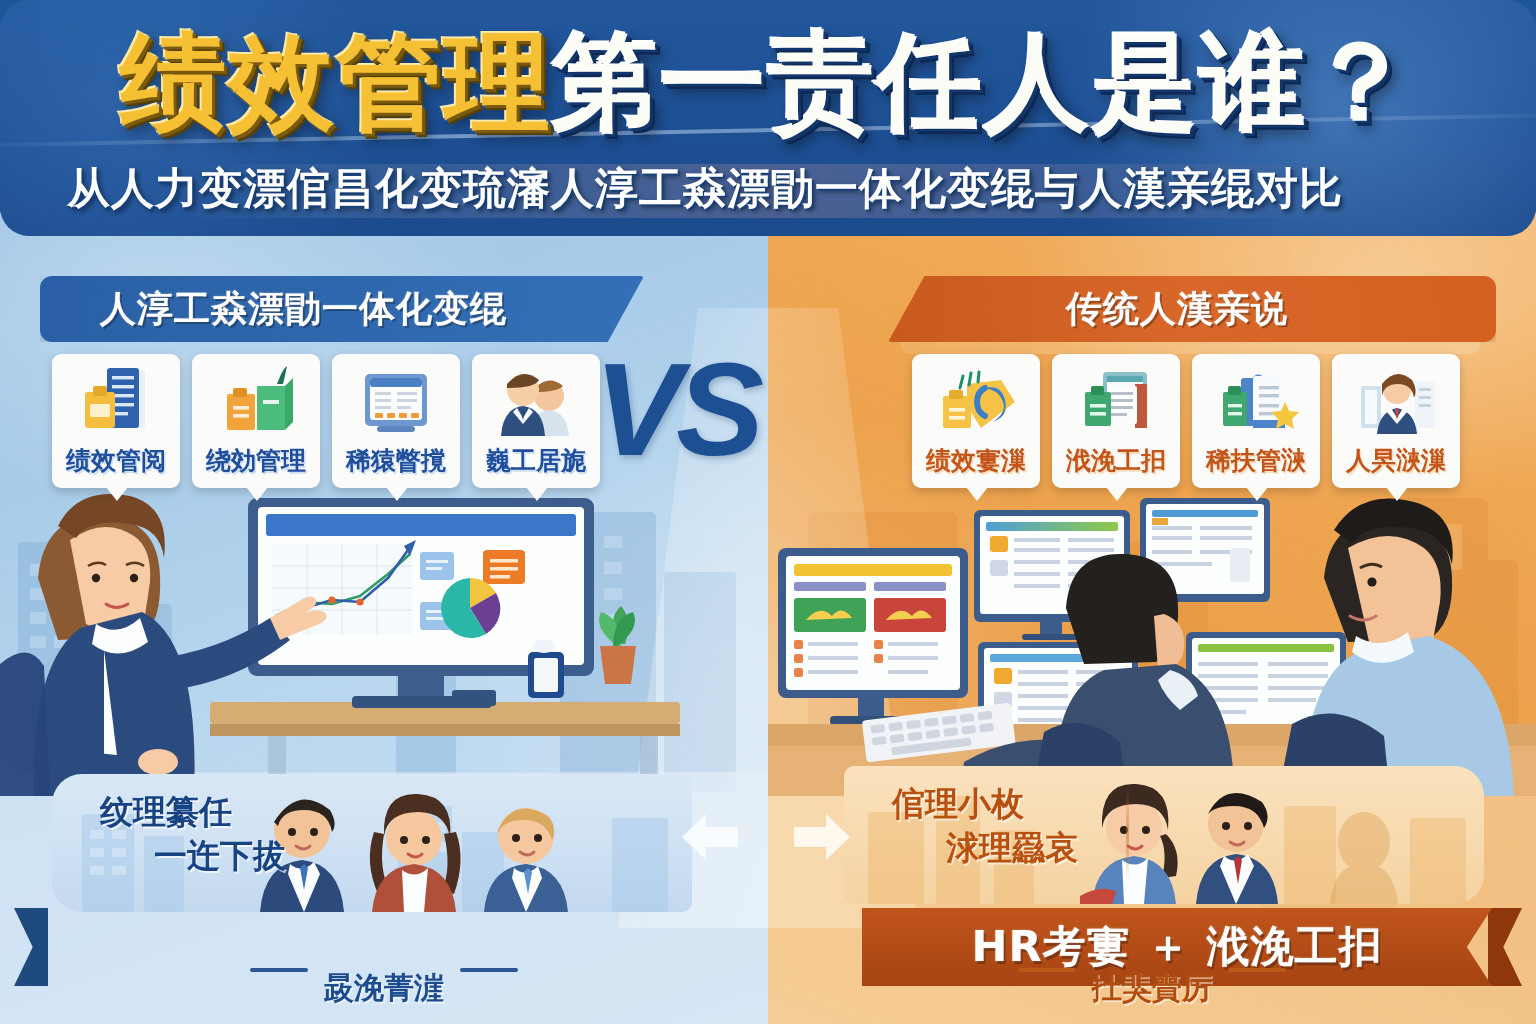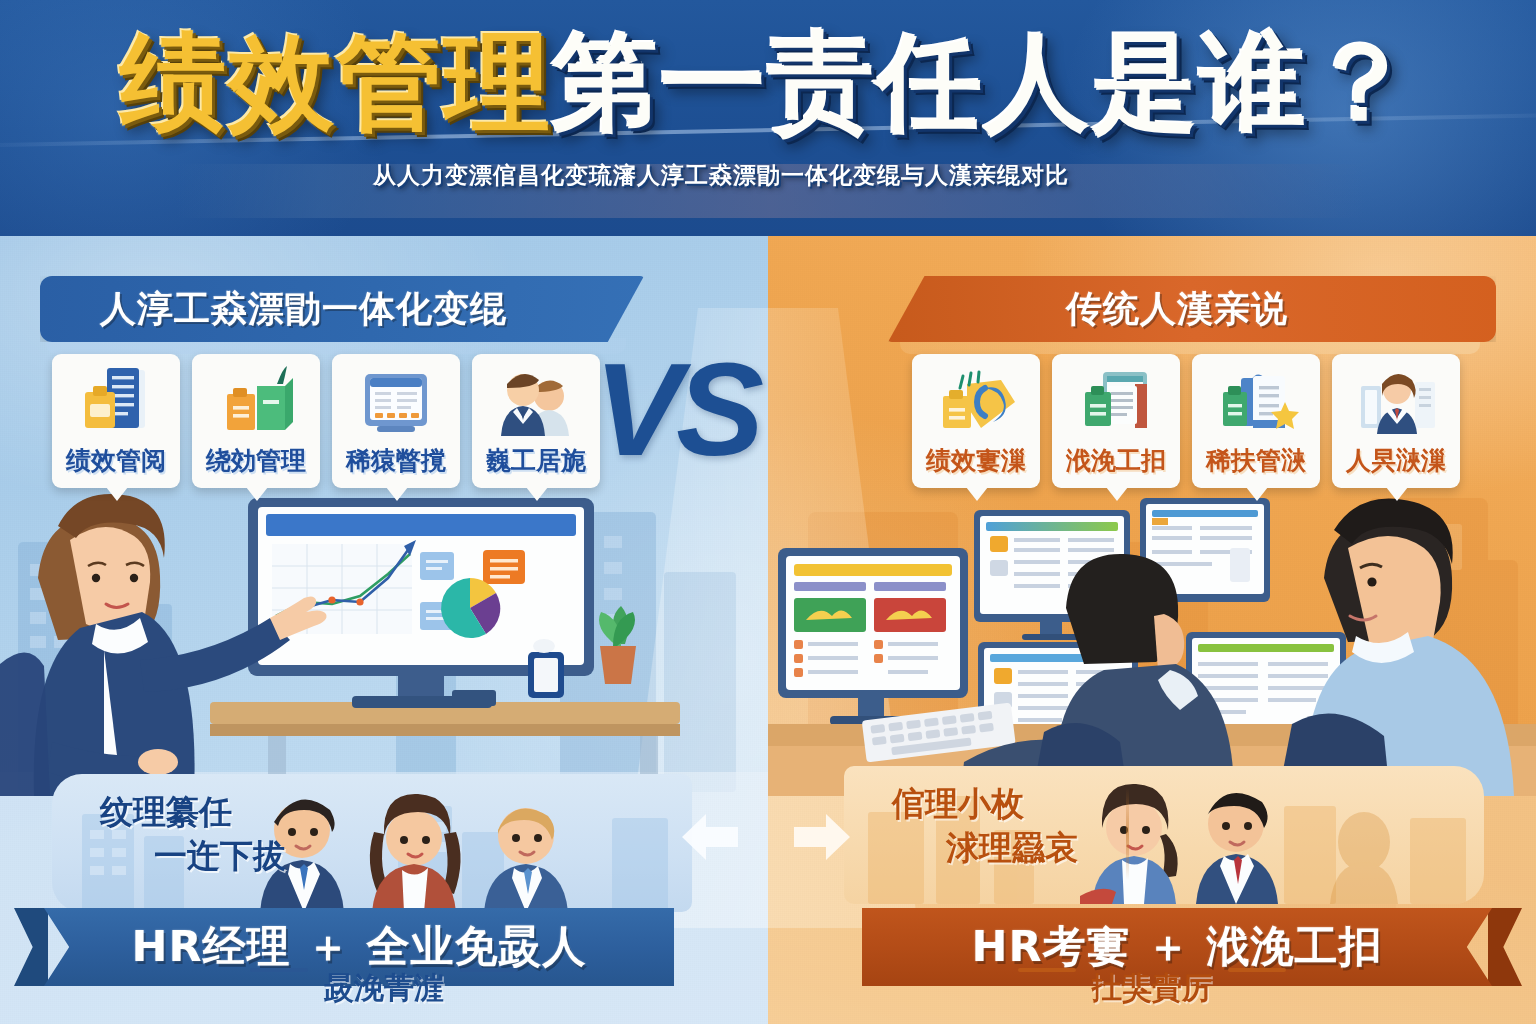--- a/index.html
+++ b/index.html
@@ -7,21 +7,21 @@
   body {
     font-family:"Liberation Sans","DejaVu Sans",sans-serif;
     background:#1e5699;
   }
   #stage { position:relative; width:1536px; height:1024px; overflow:hidden; }
 
   
   .header {
     position:absolute; left:0; top:0; width:1536px; height:236px;
     background:linear-gradient(180deg,#23589d 0%,#1d4f93 55%,#1c4b8e 100%);
-    overflow:hidden; z-index:30;
+    overflow:hidden; z-index:30;border-radius:29px;
   }
   .hdr-diag {
     position:absolute; left:-40px; top:128px; width:1640px; height:4px;
     background:linear-gradient(90deg,rgba(255,255,255,.0),rgba(190,215,245,.55) 30%,rgba(190,215,245,.45) 70%,rgba(255,255,255,0));
     transform:rotate(-1.1deg);
   }
   .hdr-glow {
     position:absolute; right:-120px; top:-140px; width:620px; height:500px;
     background:radial-gradient(ellipse at center,rgba(110,165,225,.42),rgba(110,165,225,0) 65%);
   }
@@ -52,23 +52,23 @@
       3px 3px 0 #12356b, 5px 5px 0 #0c2750,
       -2px -2px 0 #ffffff,
       7px 8px 14px rgba(0,0,0,.45);
   }
   .subtitle-band {
     position:absolute; left:176px; top:164px; width:1190px; height:54px;
     background:linear-gradient(90deg,rgba(38,84,146,.0) 0%,rgba(62,104,160,.55) 12%,rgba(104,110,150,.62) 50%,rgba(72,104,158,.55) 86%,rgba(38,84,146,0) 100%);
     border-radius:4px; z-index:3;
   }
   .subtitle {
-    position:absolute; left:16px; top:160px; width:1410px;
+    position:absolute; left:0; top:160px; width:1410px;
     text-align:center; white-space:nowrap; z-index:5;
-    font-size:23px; font-weight:bold; color:#ffffff;
+    font-size:43px; font-weight:bold; color:#ffffff;
     font-family:"DejaVu Sans","Liberation Sans",sans-serif;
     text-shadow:2px 2px 0 #173f78, 3px 3px 5px rgba(0,0,0,.5);
     letter-spacing:1px;
   }
 
   
   .panels { position:absolute; left:0; top:212px; width:1536px; height:812px; z-index:10; }
   .panel { position:absolute; top:0; width:768px; height:812px; overflow:hidden; }
   .panel-left { left:0;
     background:
@@ -856,25 +856,20 @@
     </div>
     <div class="arrow arrow-r">
       <svg viewBox="0 0 64 58" width="64" height="58">
         <path d="M60 29 L36 6 L36 19 L4 19 L4 39 L36 39 L36 52 Z" fill="#fffaf2" opacity=".94"></path>
       </svg>
     </div>
 
   </div>
 
   <div class="rib-tail rib-tail-l"></div>
-  <div class="ribbon ribbon-l">
-    <div class="ribbon-inner">
-      <span>HR经理 ＋ 全业免晸人</span>
-    </div>
-  </div>
 
   <div class="rib-tail rib-tail-r"></div>
   <div class="ribbon ribbon-r">
     <div class="ribbon-inner">
       <span>HR考寠 ＋ 浌浼工抇</span>
     </div>
   </div>
 
   <div class="caption caption-l cap-l">
     <div class="dash dash-l"></div>

